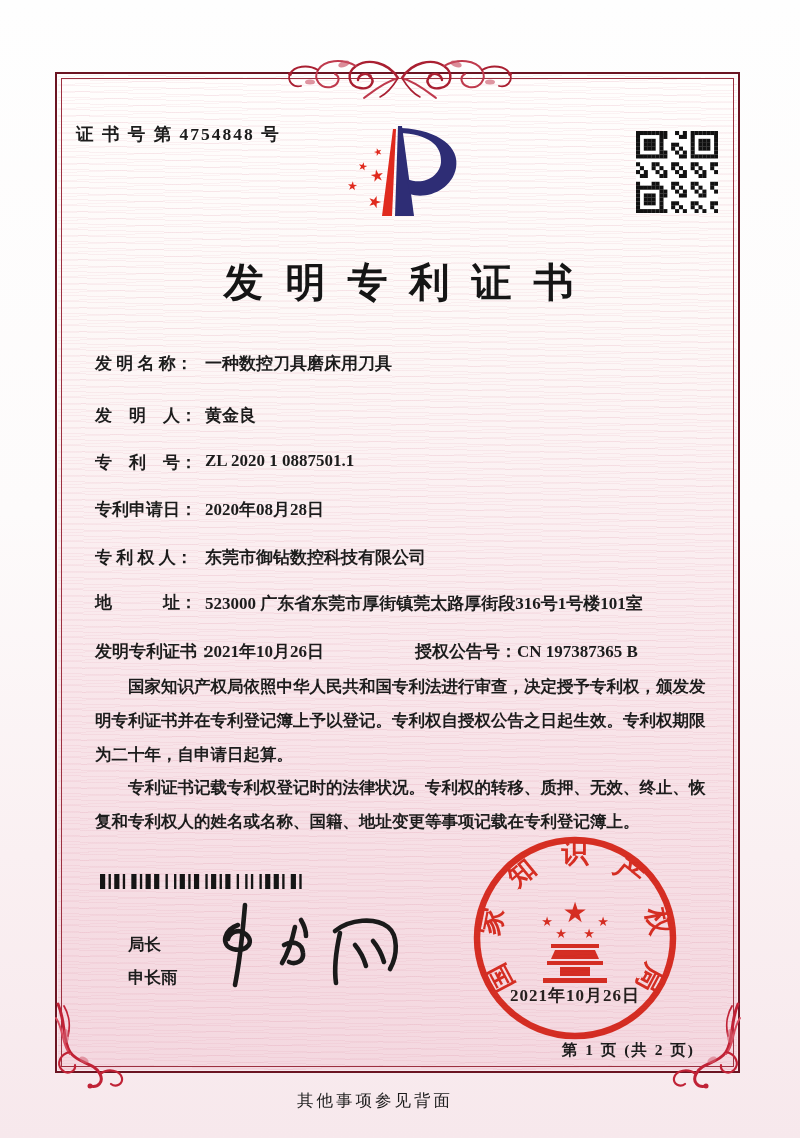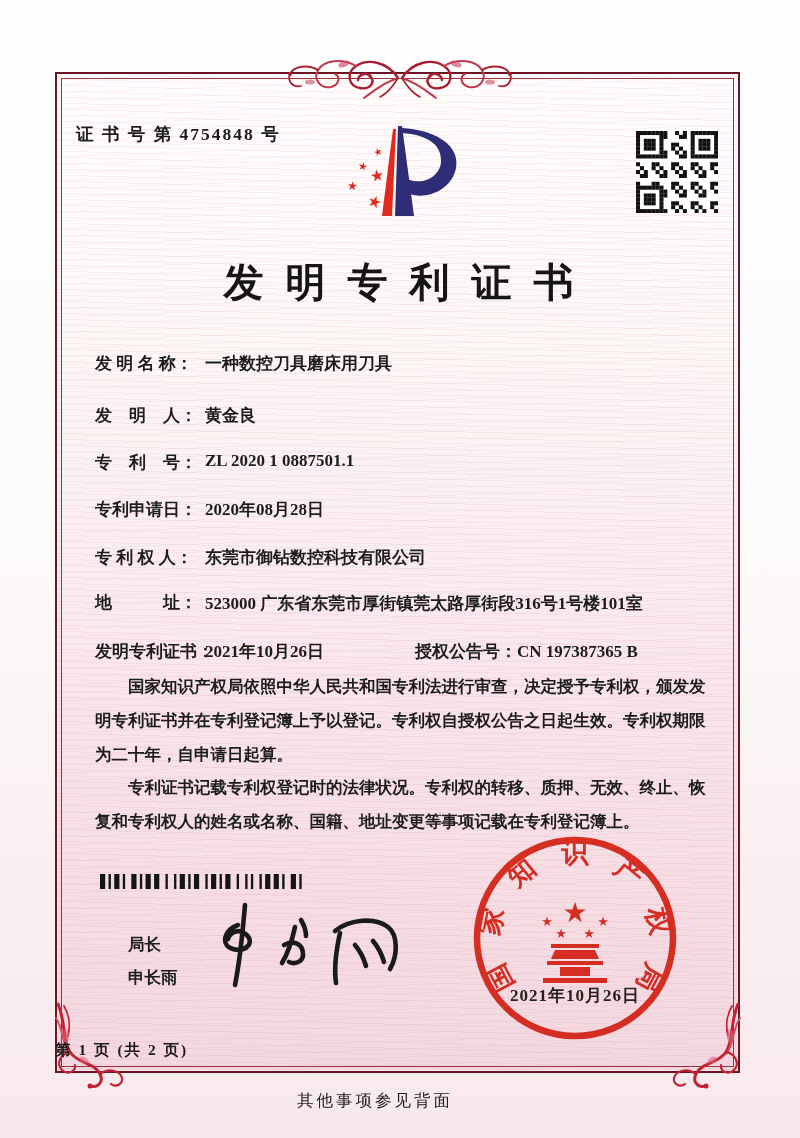--- a/index.html
+++ b/index.html
@@ -28,21 +28,21 @@
   .paragraphs{position:absolute;left:95px;top:670px;width:620px;font-size:16.5px;
         font-weight:600;line-height:2.05;}
   .paragraphs p{margin:0;text-indent:2em;}
   .barcode{position:absolute;left:100px;top:874px;}
   .signer{position:absolute;left:88px;top:928px;font-size:16.5px;font-weight:700;line-height:2.0;margin-left:40px;}
   .signature{position:absolute;left:200px;top:893px;}
   .seal{position:absolute;left:462px;top:826px;mix-blend-mode:multiply;opacity:.95;}
   .seal-char{font-size:27px;font-weight:700;fill:#dd2a1b;font-family:"Liberation Serif",serif;}
   .seal-date{position:absolute;left:480px;top:984px;width:190px;text-align:center;
         font-size:17px;font-weight:700;color:#26201f;letter-spacing:1px;}
-  .page-num{position:absolute;left:55px;top:1040px;width:640px;text-align:left;
+  .page-num{position:absolute;left:55px;top:1040px;width:640px;text-align:right;
         font-size:15.5px;font-weight:600;letter-spacing:2px;}
   .footer-note{position:absolute;left:55px;top:1090px;width:640px;text-align:center;
         font-size:16.5px;font-weight:400;letter-spacing:3px;}
   .flourish-top{position:absolute;left:280px;top:52px;}
   .flourish-bl{position:absolute;left:50px;top:1002px;}
   .flourish-br{position:absolute;left:658px;top:1002px;transform:scaleX(-1);}
 </style>
 </head>
 <body>
 

